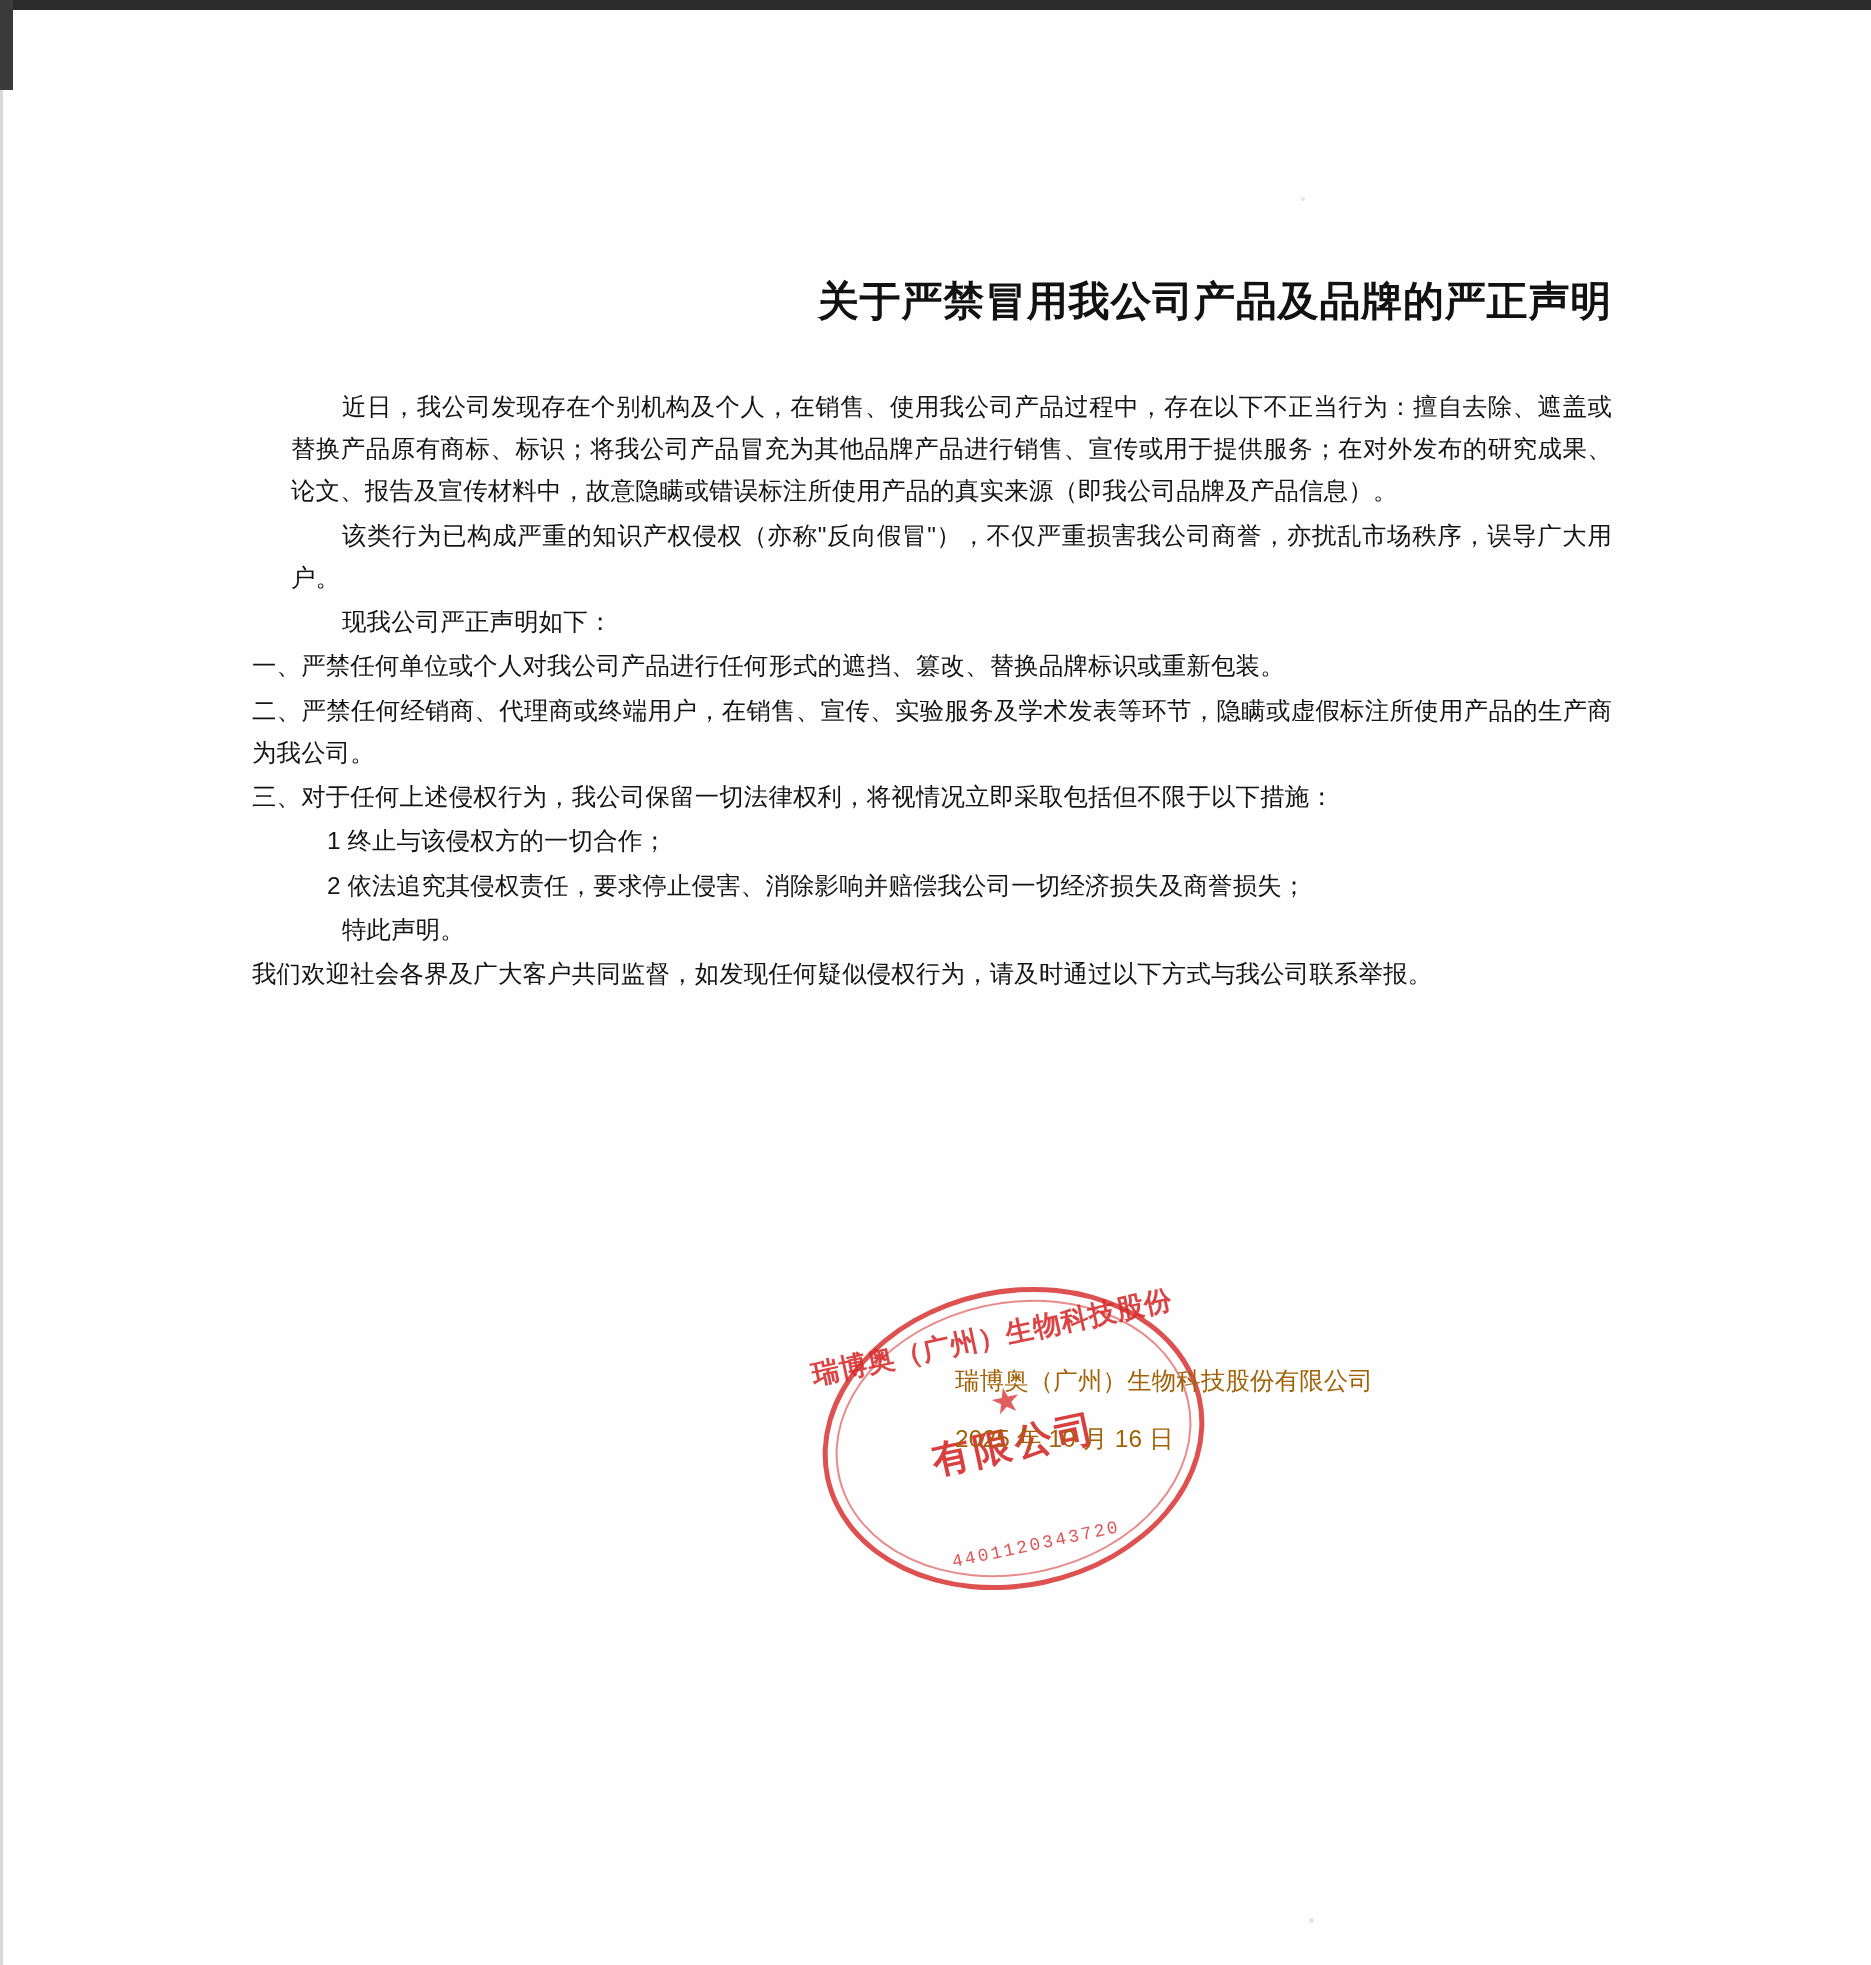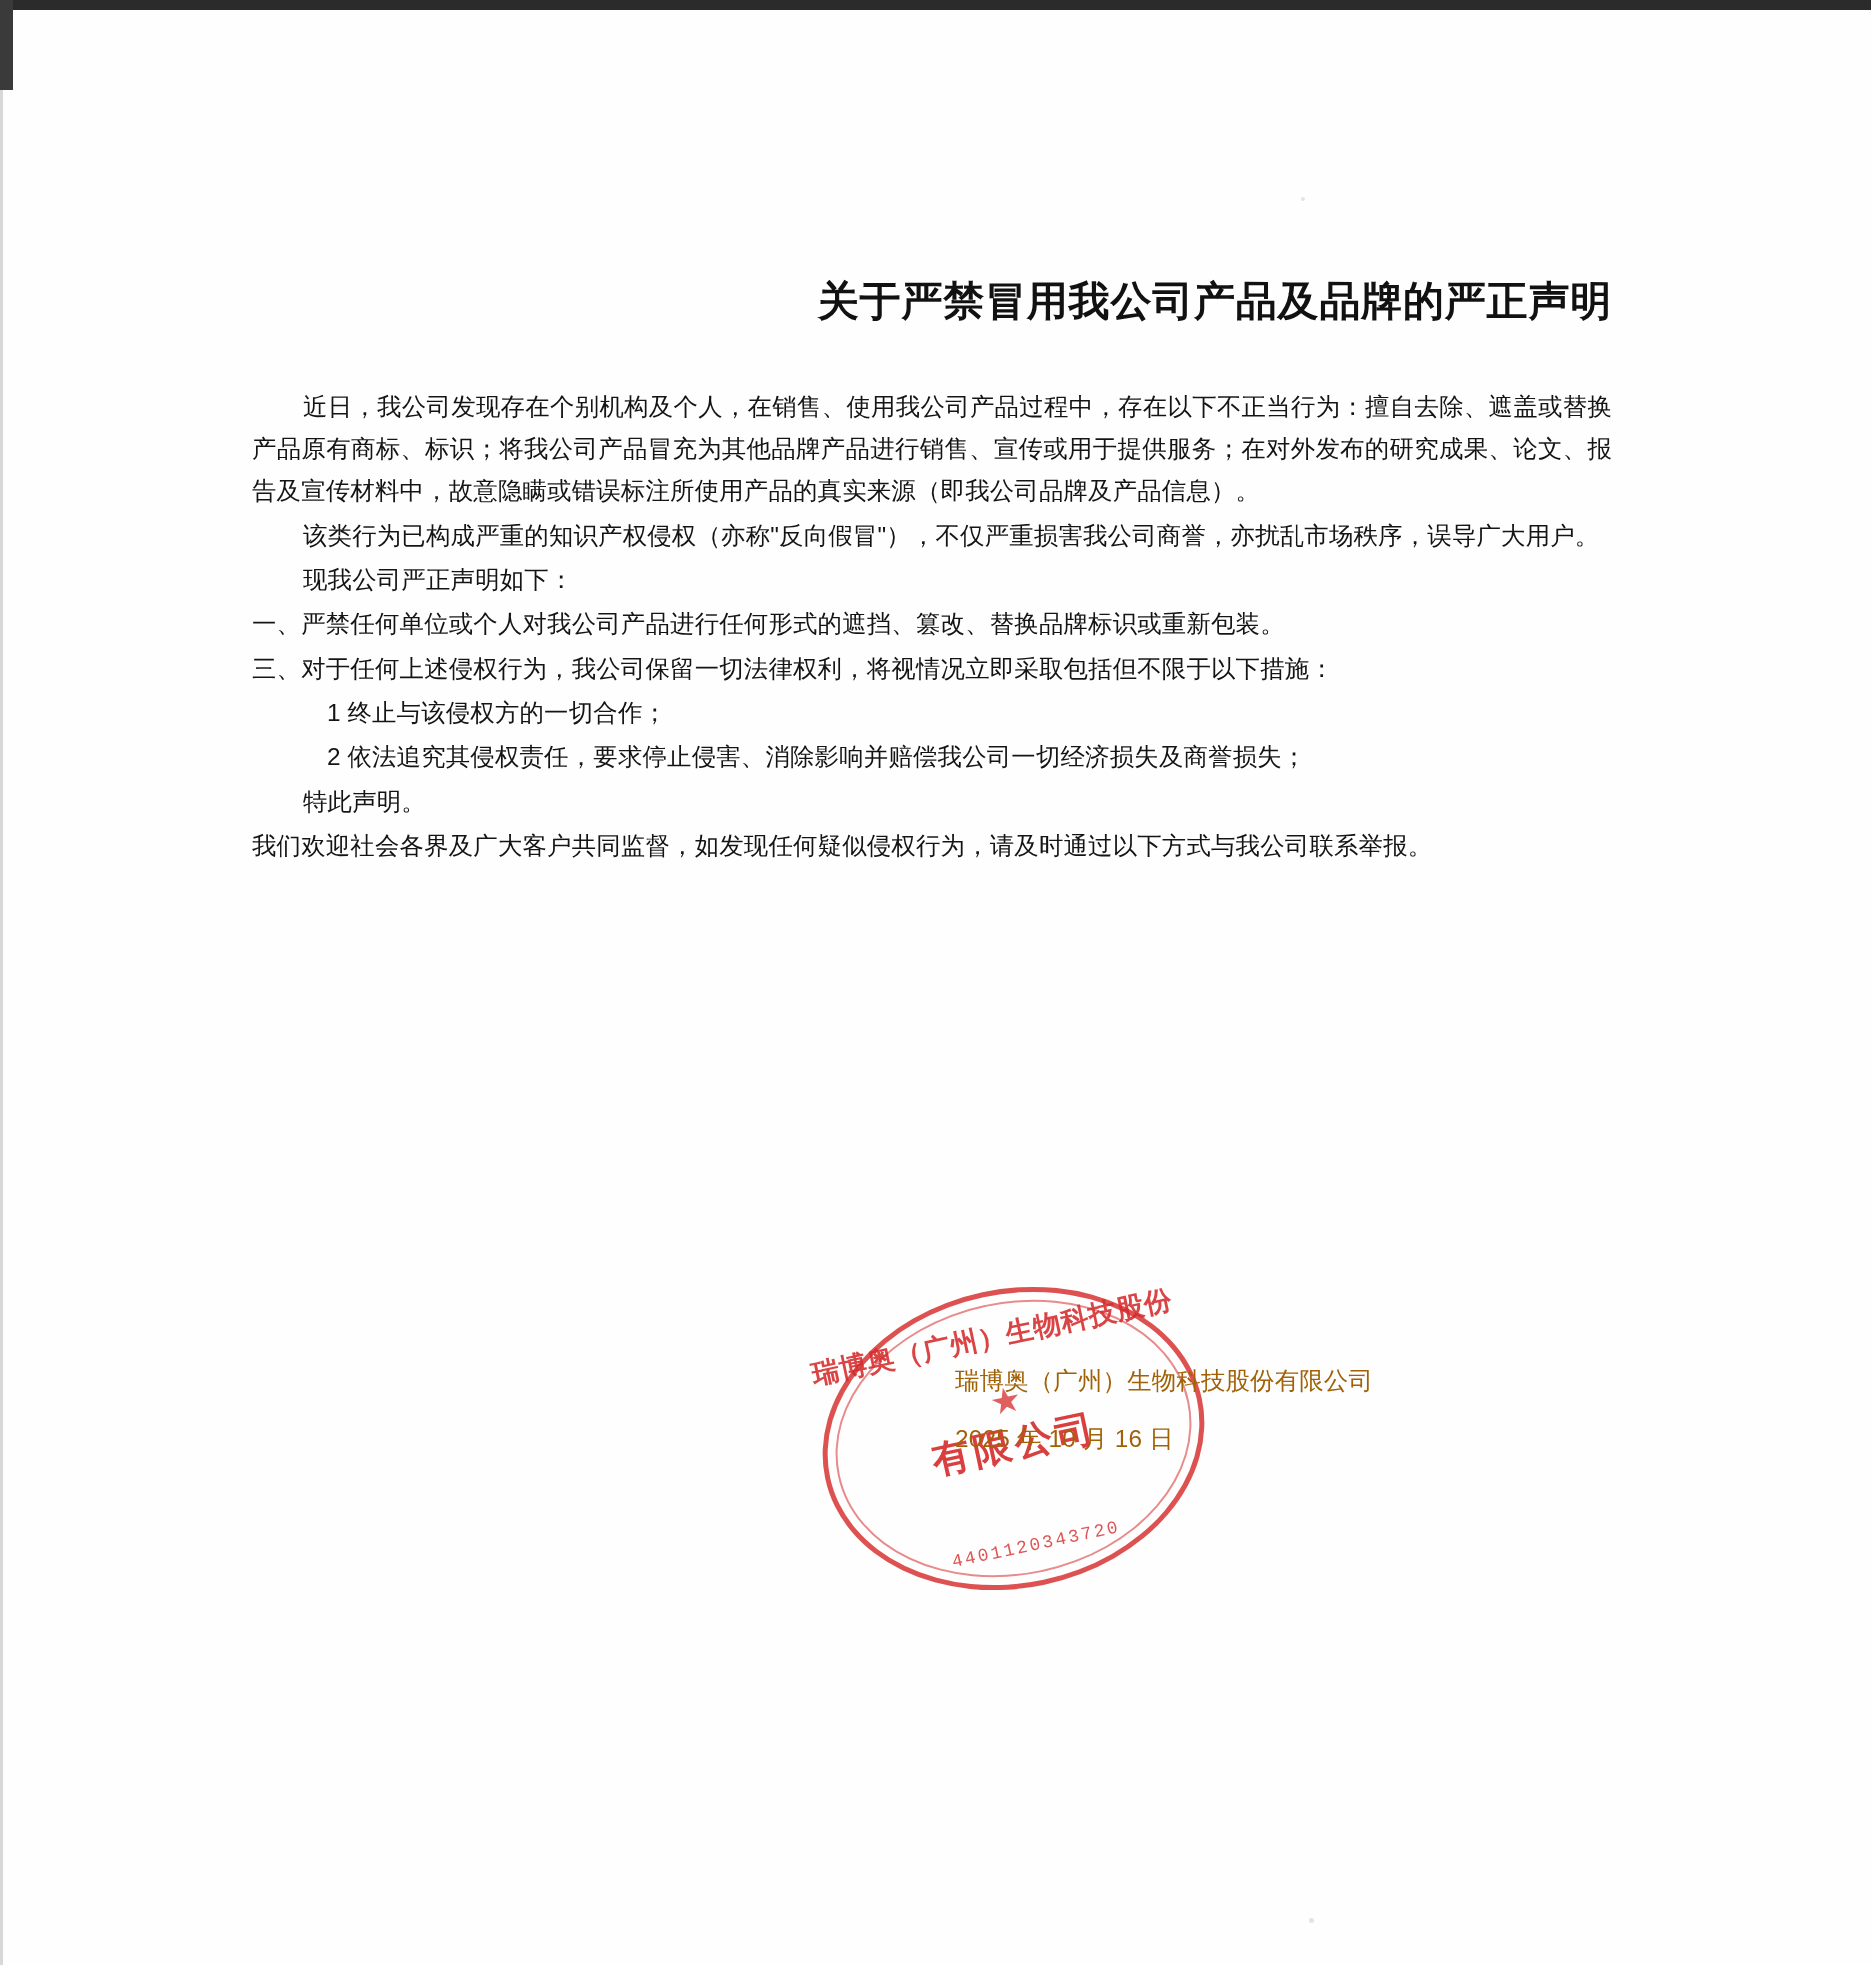--- a/index.html
+++ b/index.html
@@ -58,20 +58,21 @@
   .para {
     font-size: 24.4px;
     line-height: 1.72;
     color: #141414;
     text-align: justify;
     margin: 0 0 2.4px 0;
     letter-spacing: 0.2px;
   }
   .para.indent {
     text-indent: 51px;
+    margin-left: 39px;
   }
   .para.hang {
     padding-left: 0;
   }
   .list-item {
     font-size: 24.4px;
     line-height: 1.72;
     color: #141414;
     margin: 0 0 2.4px 0;
     padding-left: 75px;
@@ -188,20 +189,21 @@
 
   <div class="content">
 
     <h1 class="doc-title">关于严禁冒用我公司产品及品牌的严正声明</h1>
 
     <p class="para indent">近日，我公司发现存在个别机构及个人，在销售、使用我公司产品过程中，存在以下不正当行为：擅自去除、遮盖或替换产品原有商标、标识；将我公司产品冒充为其他品牌产品进行销售、宣传或用于提供服务；在对外发布的研究成果、论文、报告及宣传材料中，故意隐瞒或错误标注所使用产品的真实来源（即我公司品牌及产品信息）。</p>
     <p class="para indent">该类行为已构成严重的知识产权侵权（亦称"反向假冒"），不仅严重损害我公司商誉，亦扰乱市场秩序，误导广大用户。</p>
     <p class="para indent">现我公司严正声明如下：</p>
 
     <p class="para hang">一、严禁任何单位或个人对我公司产品进行任何形式的遮挡、篡改、替换品牌标识或重新包装。</p>
+    <p class="para hang">二、严禁任何经销商、代理商或终端用户，在销售、宣传、实验服务及学术发表等环节，隐瞒或虚假标注所使用产品的生产商为我公司。</p>
     <p class="para hang">三、对于任何上述侵权行为，我公司保留一切法律权利，将视情况立即采取包括但不限于以下措施：</p>
 
     <p class="list-item">
       <span class="list-num">1</span><span>终止与该侵权方的一切合作；</span>
     </p>
     <p class="list-item">
       <span class="list-num">2</span><span>依法追究其侵权责任，要求停止侵害、消除影响并赔偿我公司一切经济损失及商誉损失；</span>
     </p>
 
     <p class="para indent">特此声明。</p>

